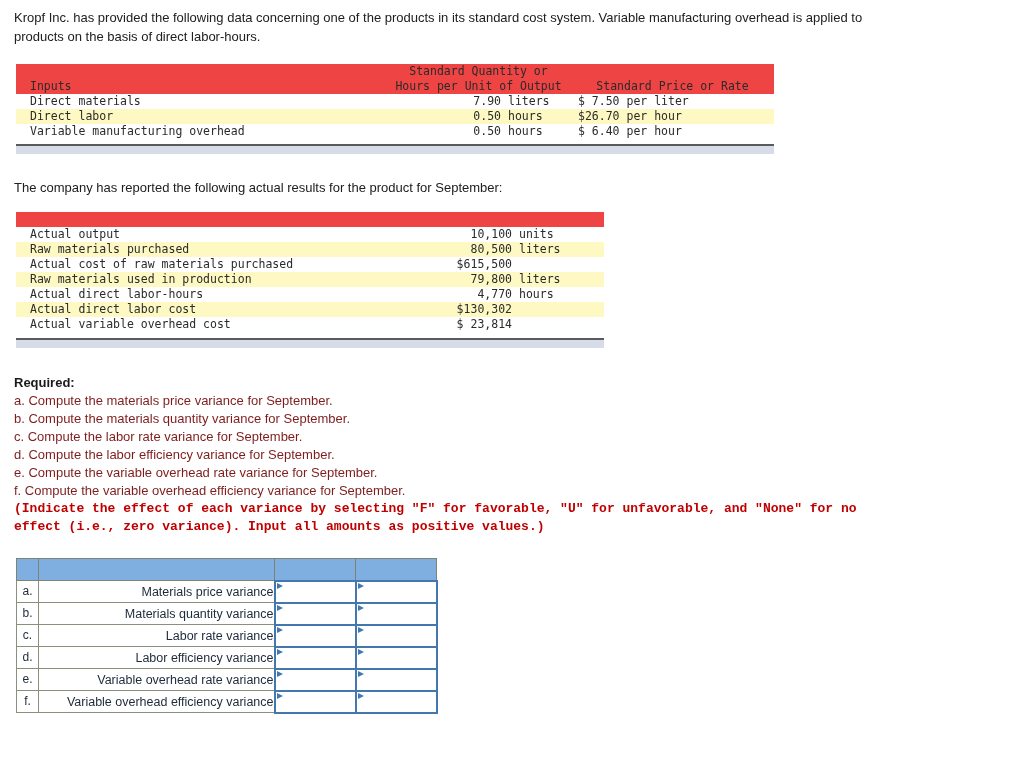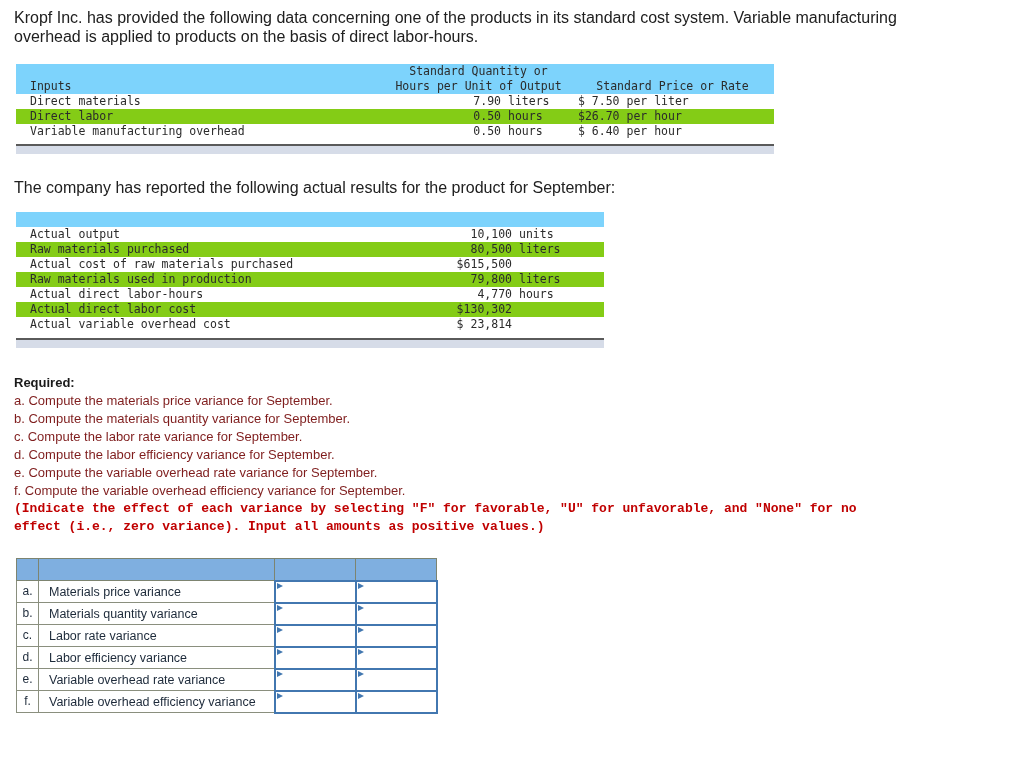--- a/index.html
+++ b/index.html
@@ -12,21 +12,21 @@
     height: 760px;
     position: relative;
     font-family: "Liberation Sans", sans-serif;
     color: #1a1a1a;
     overflow: hidden;
   }
 
   
   .prose {
     position: absolute;
-    font-size: 16px;
+    font-size: 13px;
     line-height: 19px;
     color: #202020;
   }
   #intro-paragraph {
     left: 14px;
     top: 8px;
     width: 890px;
   }
   #actual-results-intro {
     left: 14px;
@@ -37,38 +37,38 @@
   
   .mono-table {
     position: absolute;
     font-family: "DejaVu Sans Mono", "Liberation Mono", monospace;
     font-size: 11.5px;
     line-height: 15px;
     color: #2b2b2b;
     border-collapse: collapse;
   }
   .mono-table .hdr-band {
-    background: #7dd3fc;
+    background: #ef4444;
   }
   .mono-table .hdr-band td {
     padding: 0;
     height: 15px;
     vertical-align: bottom;
     color: #2b2b2b;
     white-space: pre;
   }
   .mono-table tbody tr td {
     padding: 0;
     height: 15px;
     vertical-align: middle;
     white-space: pre;
     margin-top: 16px;
   }
   .mono-table tbody tr.alt td {
-    background: #84cc16;
+    background: #fef9c3;
   }
   .cell-label   { padding-left: 14px !important; text-align: left; }
   .cell-num     { text-align: right; }
   .cell-unit    { padding-left: 7px !important; text-align: left; }
   .hdr-c        { text-align: center; }
 
   
   #standard-cost-table { left: 16px; top: 64px; width: 758px; }
   #standard-cost-table col.c1 { width: 370px; }
   #standard-cost-table col.c2 { width: 115px; }
@@ -139,22 +139,22 @@
     background: #7fafe0;
     height: 22px;
     border-color: #7d8470;
   }
   #answer-table td.letter-cell {
     text-align: center;
     font-size: 12px;
     padding-bottom: 1px;
   }
   #answer-table td.desc-cell {
-    text-align: left;
-    padding-left: 10px;
+    text-align: right;
+    padding-left: 24px;
   }
   #answer-table td.input-cell {
     background: #ffffff;
     border: 2px solid #4277b0;
     position: relative;
     padding: 0;
   }
   
   #answer-table td.input-cell .marker {
     position: absolute;

